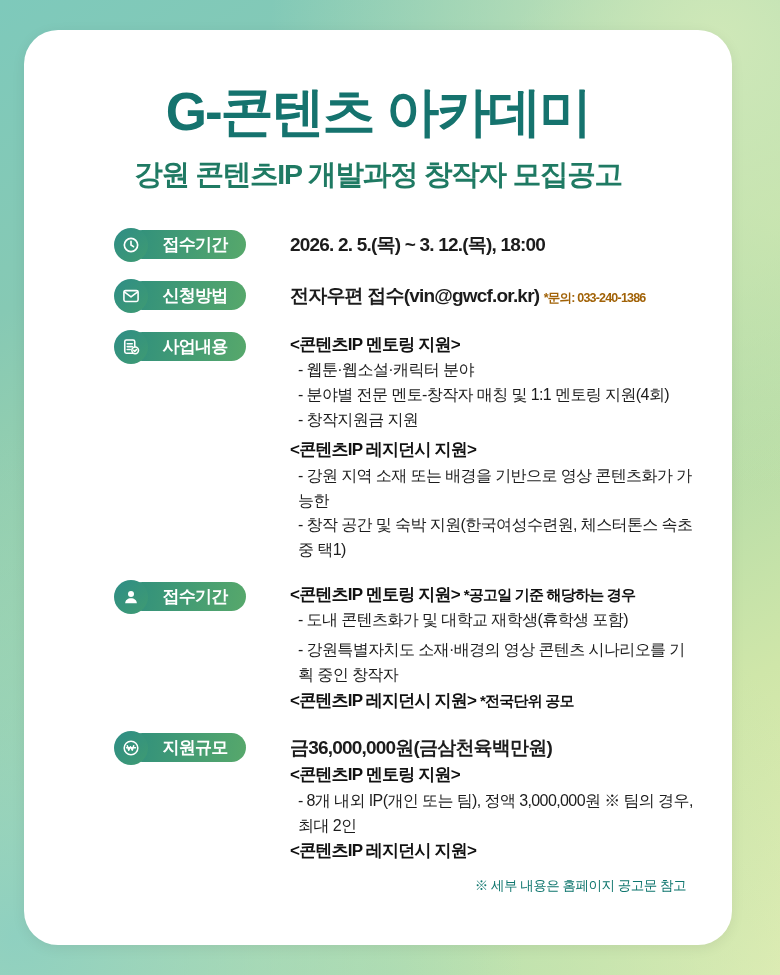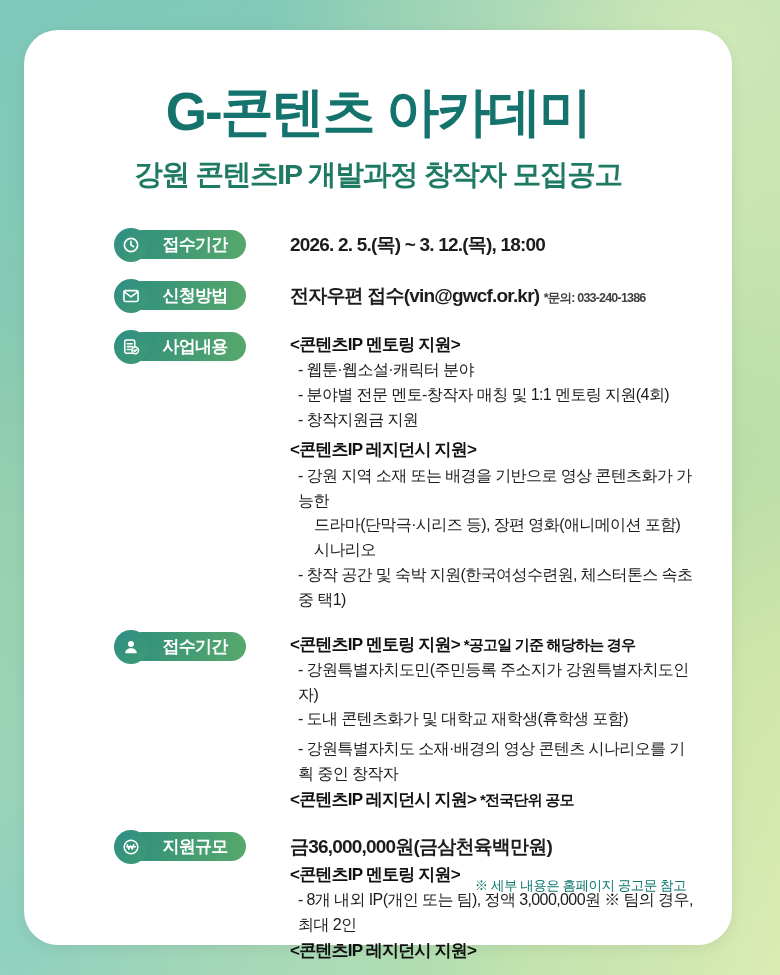--- a/index.html
+++ b/index.html
@@ -85,21 +85,21 @@
     flex: 0 0 34px;
   }
   .circ svg { display: block; }
   .content { flex: 1 1 auto; padding-top: 2px; }
   .line { font-size: 16px; color: #1c1c1c; letter-spacing: -0.6px; line-height: 1.55; }
   .line.big { font-size: 19px; font-weight: 700; letter-spacing: -0.8px; }
   .line.head { font-size: 17px; font-weight: 800; letter-spacing: -0.8px; color: #111; }
   .line.head .note { font-weight: 700; font-size: 15px; }
   .line.indent { padding-left: 8px; }
   .line.indent2 { padding-left: 24px; }
-  .small-note { font-size: 12.5px; font-weight: 600; color: #404040; }
+  .small-note { font-size: 12.5px; font-weight: 600; color: #a16207; }
   .gap { height: 5px; }
   .footer-note {
     position: absolute;
     right: 46px;
     bottom: 50px;
     font-size: 13.5px;
     color: #0f766e;
     letter-spacing: -0.5px;
   }
 </style>
@@ -161,41 +161,39 @@
         </div>
       </div>
       <div class="content">
         <div class="line head">&lt;콘텐츠IP 멘토링 지원&gt;</div>
         <div class="line indent">- 웹툰·웹소설·캐릭터 분야</div>
         <div class="line indent">- 분야별 전문 멘토-창작자 매칭 및 1:1 멘토링 지원(4회)</div>
         <div class="line indent">- 창작지원금 지원</div>
         <div class="gap"></div>
         <div class="line head">&lt;콘텐츠IP 레지던시 지원&gt;</div>
         <div class="line indent">- 강원 지역 소재 또는 배경을 기반으로 영상 콘텐츠화가 가능한</div>
-        <div class="line indent2">드라마(단막극·시리즈 등), 장편 영화(애니메이션 포함) 시나리오</div>
         <div class="line indent">- 창작 공간 및 숙박 지원(한국여성수련원, 체스터톤스 속초 중 택1)</div>
       </div>
     </div>
 
     <div class="row">
       <div class="label-wrap">
         <div class="pill">접수기간</div>
         <div class="circ">
           <svg width="20" height="20" viewBox="0 0 24 24" fill="#ffffff">
             <circle cx="12" cy="8.5" r="3.6"></circle>
             <path d="M5 19.5c0-3.6 3.1-6 7-6s7 2.4 7 6z"></path>
           </svg>
         </div>
       </div>
       <div class="content">
         <div class="line head">
           <span>&lt;콘텐츠IP 멘토링 지원&gt;</span>
           <span class="note">*공고일 기준 해당하는 경우</span>
         </div>
-        <div class="line indent">- 강원특별자치도민(주민등록 주소지가 강원특별자치도인 자)</div>
         <div class="line indent">- 도내 콘텐츠화가 및 대학교 재학생(휴학생 포함)</div>
         <div class="gap"></div>
         <div class="line indent">- 강원특별자치도 소재·배경의 영상 콘텐츠 시나리오를 기획 중인 창작자</div>
         <div class="line head">
           <span>&lt;콘텐츠IP 레지던시 지원&gt;</span>
           <span class="note">*전국단위 공모</span>
         </div>
       </div>
     </div>
 

